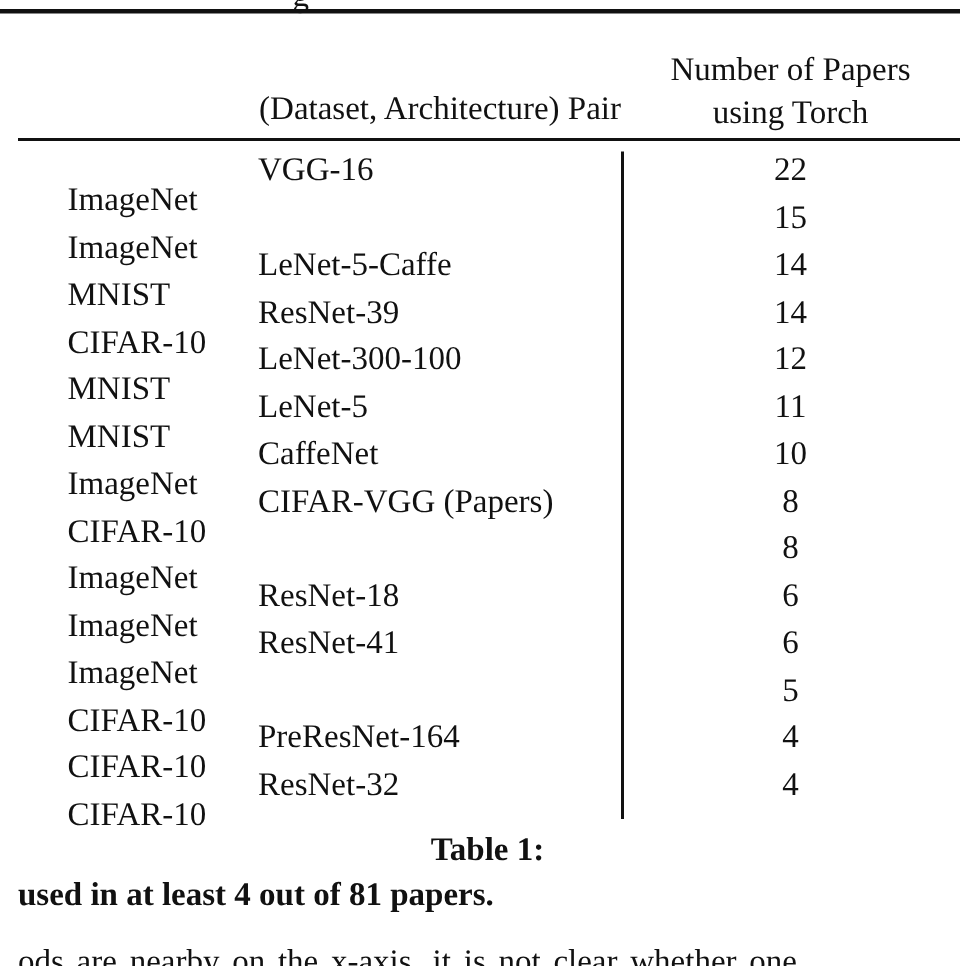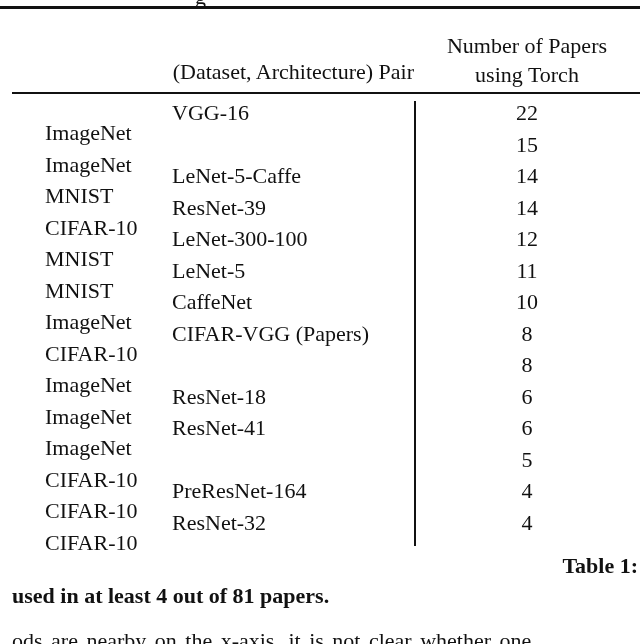--- a/index.html
+++ b/index.html
@@ -91,21 +91,21 @@
     top: 551px;
     width: 628px;
     font-weight: bold;
     font-size: 22px;
     line-height: 30px;
     white-space: nowrap;
   }
   .caption .line { display: block; }
   .caption .line1 {
     display: flex;
-    justify-content: flex-end;
+    justify-content: center;
     width: 626px;
   }
   .body-text {
     position: absolute;
     left: 12px;
     top: 628px;
     font-size: 22px;
     line-height: 26px;
     white-space: nowrap;
     word-spacing: 3px;

